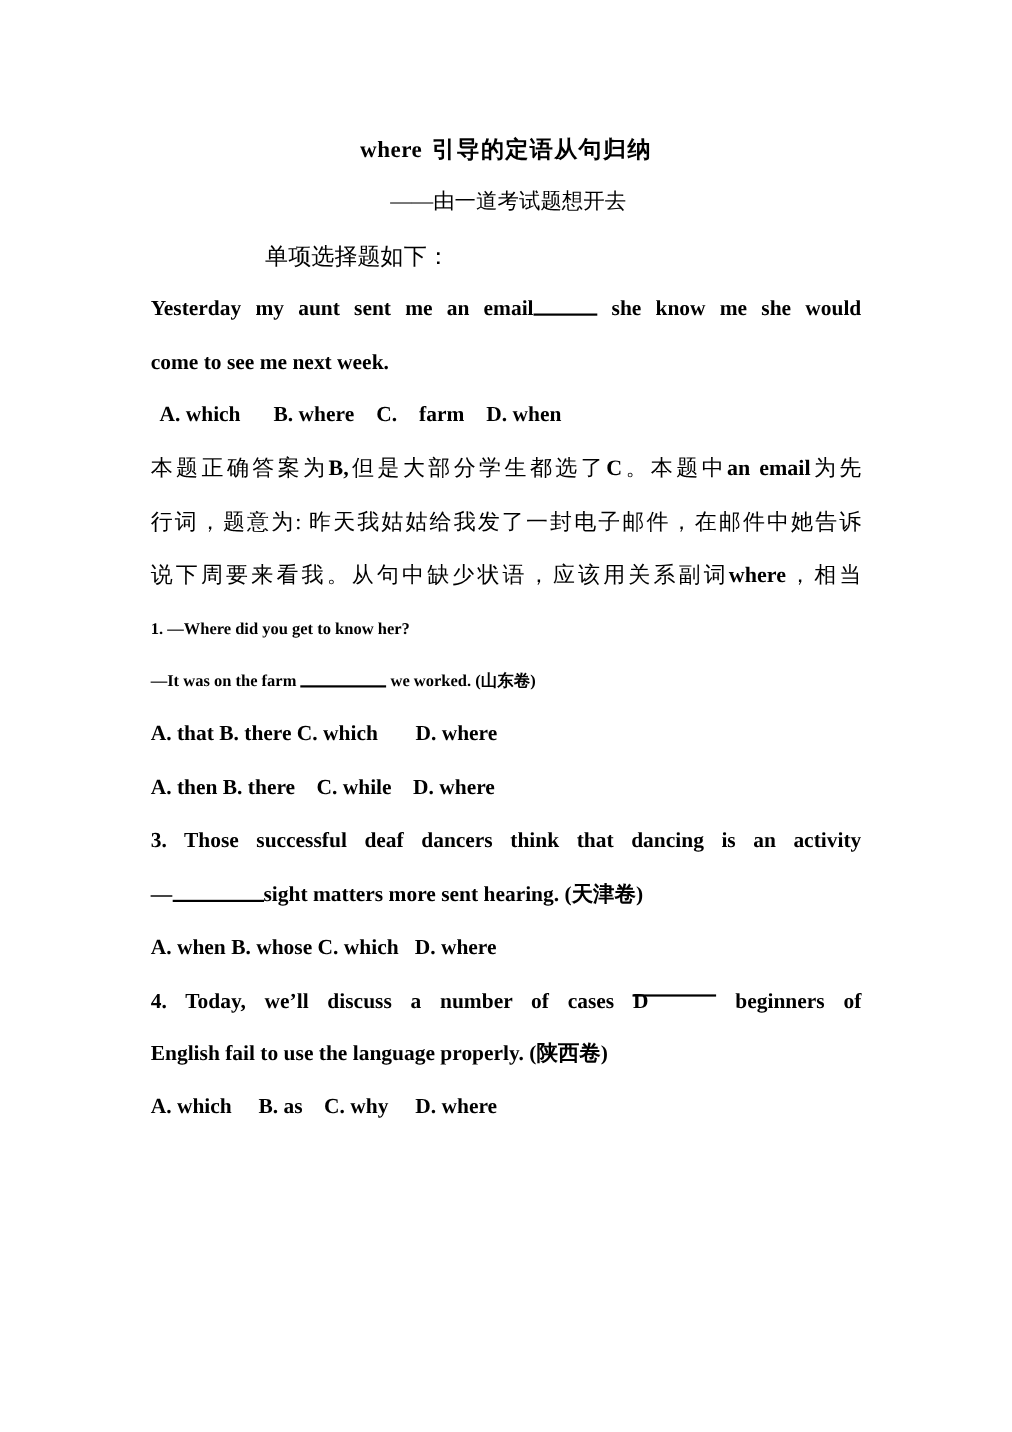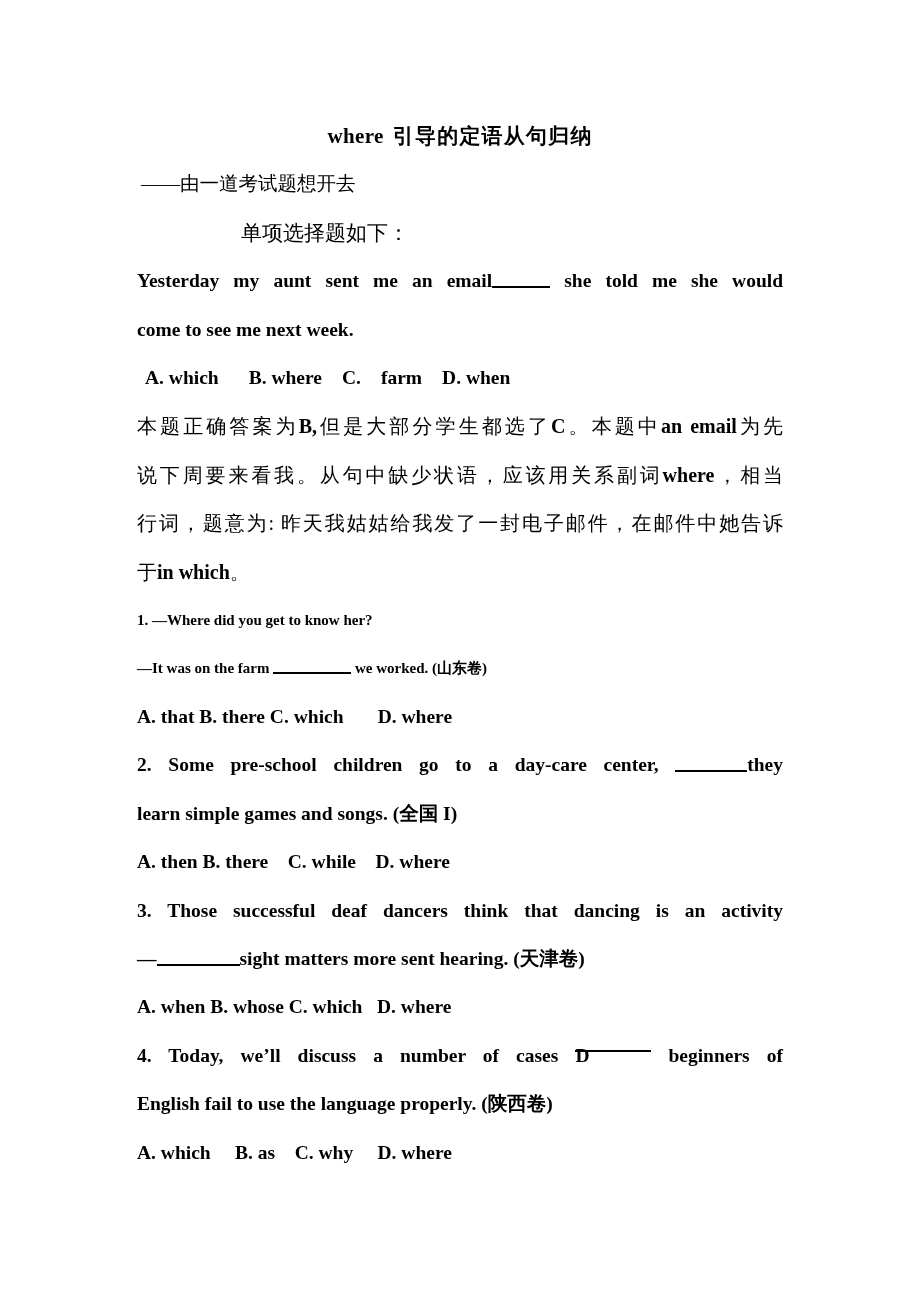--- a/index.html
+++ b/index.html
@@ -47,20 +47,21 @@
     white-space: nowrap;
   }
   .title .latin { font-weight: bold; letter-spacing: 0.4px; }
   .title .han {
     font-weight: bold;
     letter-spacing: 1.2px;
     margin-left: 9px;
   }
 
   .subtitle {
+    text-align: center;
     font-size: 19.5px;
     line-height: 48.4px;
     font-weight: normal;
     white-space: nowrap;
     padding-left: 4px;
   }
 
   .lead-in {
     font-size: 21px;
     line-height: 48.4px;
@@ -156,41 +157,36 @@
 
     <div class="title">
       <span class="latin">where</span><span class="han">引导的定语从句归纳</span>
     </div>
 
     <div class="subtitle">——由一道考试题想开去</div>
 
     <div class="lead-in">单项选择题如下：</div>
 
     <div class="para">
-      <span class="stretch"><span>Yesterday my aunt sent me an email</span><span class="blank b1"></span> <span>she told me she would</span></span>
+      <span class="stretch"><span>Yesterday my aunt sent me an email</span><span class="blank b1"></span> <span>she know me she would</span></span>
       <span class="tail">come to see me next week.</span>
     </div>
 
     <div class="options indent"><span>A. which</span><span class="sp-lg"></span><span>B. where</span><span class="sp-md"></span><span>C.</span><span class="sp-md"></span><span>farm</span><span class="sp-md"></span><span>D. when</span></div>
 
     <div class="cn-para">
       <span class="cn-line just"><span>本题正确答案为</span><span class="en">B,</span><span>但是大部分学生都选了</span><span class="en">C</span><span>。本题中</span><span class="en">an email</span><span>为先</span></span>
+      <span class="cn-line just">行词，题意为: 昨天我姑姑给我发了一封电子邮件，在邮件中她告诉</span>
       <span class="cn-line just"><span>说下周要来看我。从句中缺少状语，应该用关系副词</span><span class="en">where</span><span>，相当</span></span>
-      <span class="cn-line just">行词，题意为: 昨天我姑姑给我发了一封电子邮件，在邮件中她告诉</span>
-      <span class="cn-line"><span>于</span><span class="en">in which</span><span>。</span></span>
     </div>
 
     <div class="line"><span>1.</span> <span>—Where did you get to know her?</span></div>
     <div class="line"><span>—It was on the farm</span> <span class="blank b2"></span> <span>we worked.</span> <span class="cn">(山东卷)</span></div>
     <div class="options">A. that B. there C. which       D. where</div>
 
-    <div class="para">
-      <span class="stretch"><span>2. Some pre-school children go to a day-care center,</span> <span class="nowrap"><span class="blank b3"></span><span>they</span></span></span>
-      <span class="tail"><span>learn simple games and songs.</span> <span class="cn">(全国 I)</span></span>
-    </div>
     <div class="options">A. then B. there    C. while    D. where</div>
 
     <div class="para">
       <span class="stretch">3. Those successful deaf dancers think that dancing is an activity</span>
       <span class="tail"><span class="dash">—</span><span class="blank b4"></span><span>sight matters more sent hearing.</span> <span class="cn">(天津卷)</span></span>
     </div>
     <div class="options">A. when B. whose C. which   D. where</div>
 
     <div class="para">
       <span class="stretch"><span>4. Today, we’ll discuss a number of cases</span> <span class="ans-blank">D</span> <span>beginners of</span></span>

